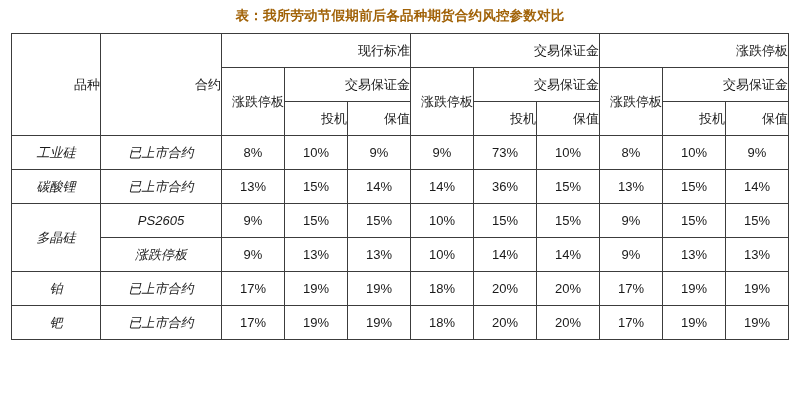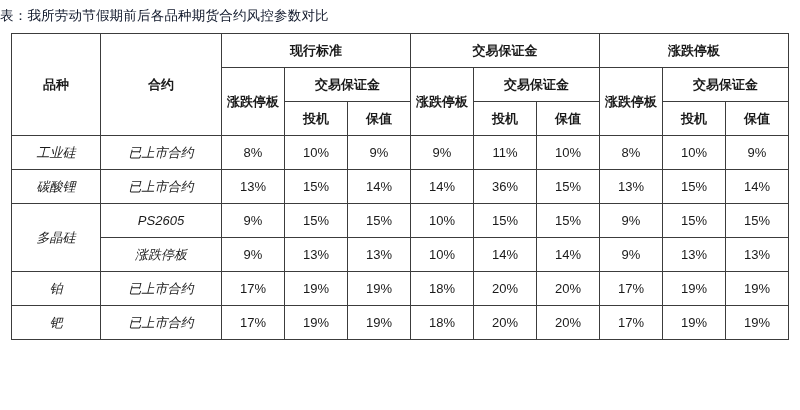--- a/index.html
+++ b/index.html
@@ -8,45 +8,48 @@
   }
   body {
     width: 800px;
     height: 410px;
     background: #ffffff;
     font-family: "Liberation Sans", sans-serif;
     color: #1a1a1a;
     overflow: hidden;
   }
   #caption {
+    text-align: center;
     font-size: 13.5px;
-    color: #0f172a;
+    color: #a16207;
     padding: 7px 0 8px 0;
     letter-spacing: 0.2px;
+    font-weight: bold;
   }
   table.risk-table {
     border-collapse: collapse;
     width: 778px;
     margin: 0 auto;
     table-layout: fixed;
   }
   table.risk-table th,
   table.risk-table td {
     border: 1px solid #3c3c3c;
     text-align: center;
     vertical-align: middle;
     font-size: 13px;
     font-weight: normal;
     color: #1a1a1a;
     padding: 0;
     height: 33px;
     line-height: 1.2;
   }
   table.risk-table th {
-    font-weight: bold;
+    font-weight: normal;
+    text-align: right;
   }
   .col-variety { width: 88px; }
   .col-contract { width: 120px; }
   .col-limit { width: 84px; }
   .col-spec { width: 60px; }
   .col-hedge { width: 58px; }
   .grp-header { font-size: 13px; }
   .cell-variety, .cell-contract { font-size: 13px; font-style: italic; }
 </style>
 </head>
@@ -81,21 +84,21 @@
     </tr>
   </thead>
   <tbody id="table-body">
       <tr>
         <td class="cell-variety">工业硅</td>
         <td class="cell-contract">已上市合约</td>
         <td>8%</td>
         <td>10%</td>
         <td>9%</td>
         <td>9%</td>
-        <td>11%</td>
+        <td>73%</td>
         <td>10%</td>
         <td>8%</td>
         <td>10%</td>
         <td>9%</td>
       </tr>
       <tr>
         <td class="cell-variety">碳酸锂</td>
         <td class="cell-contract">已上市合约</td>
         <td>13%</td>
         <td>15%</td>

